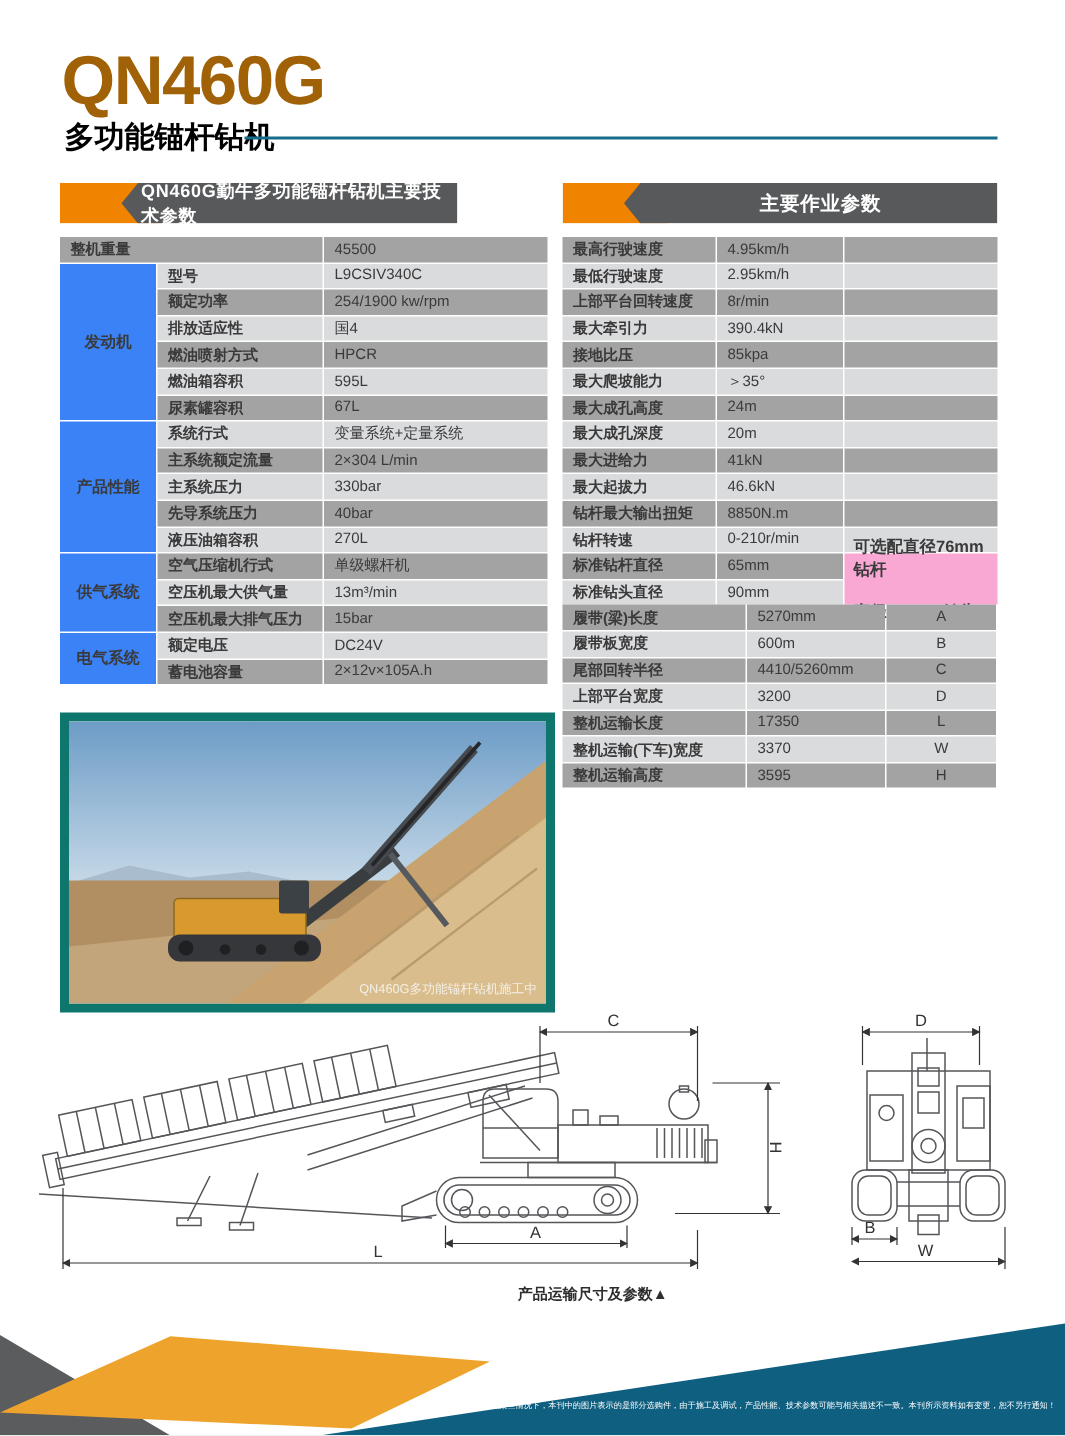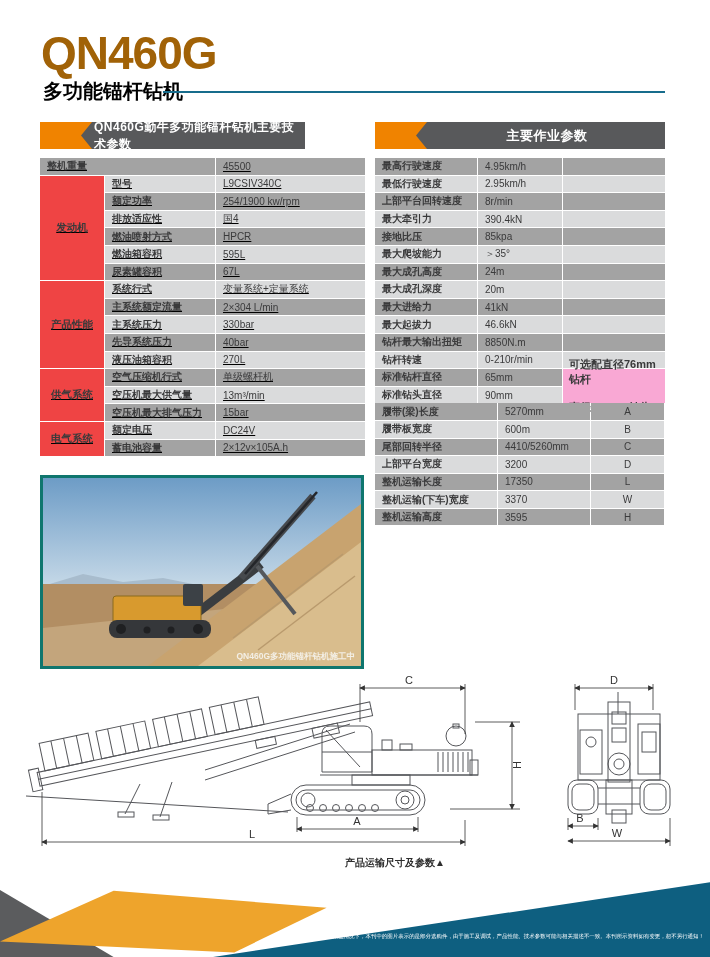--- a/index.html
+++ b/index.html
@@ -21,33 +21,33 @@
   .bar-title.big{font-size:13px;}
   
   .t{display:grid;gap:1px;background:#fff;}
   .t-tech{grid-template-columns:64px 110px 149px;grid-auto-rows:16.6px;}
   .t-op{grid-template-columns:102px 84px 102px;grid-auto-rows:16.6px;}
   .t-dim{grid-template-columns:122px 92px 73px;grid-auto-rows:16.6px;}
   .cell{display:flex;align-items:center;padding:0 7px;font-size:10px;color:#3a3a3b;
         white-space:nowrap;overflow:hidden;}
   .lab{font-weight:bold;}
   .d{background:#a3a3a3;} .l{background:#dadbdc;}
-  .g{background:#ef4444;justify-content:center;padding:0;font-size:10.5px;}
+  .g{background:#3b82f6;justify-content:center;padding:0;font-size:10.5px;}
   .ctr{justify-content:center;padding:0;}
   .c2{grid-column:span 2;}
   .r6{grid-row:span 6;} .r5{grid-row:span 5;} .r3{grid-row:span 3;} .r2{grid-row:span 2;}
   .note{grid-row:span 2;background:#f9a8d4;display:flex;flex-direction:column;
         justify-content:center;padding:0 6px;font-size:11px;font-weight:bold;color:#3a3a3b;gap:13px;}
   
-  .col-left{position:absolute;left:40px;top:122px;width:265px;text-decoration:underline;}
+  .col-left{position:absolute;left:40px;top:122px;width:265px;}
   .col-right{position:absolute;left:375px;top:122px;width:290px;}
   .bar.second{margin-top:30px;}
   
   .photo{position:absolute;left:40px;top:475px;width:318px;height:188px;
-         border:3px solid #0f766e;box-sizing:content-box;font-weight:bold;}
+         border:6px solid #0f766e;box-sizing:content-box;}
   
   .drawing{position:absolute;left:20px;top:672px;width:670px;height:185px;}
   .drawing-caption{position:absolute;left:245px;top:856px;width:200px;text-align:right;
                    font-size:10px;font-weight:bold;color:#2e2e2e;}
   
   .footer{position:absolute;left:0;bottom:0;width:710px;height:77px;}
   .f-shape{position:absolute;inset:0;}
   .f-gray{background:#5b5c5e;clip-path:polygon(0 13%,16% 100%,0 100%);}
   .f-orange{background:#eea42c;clip-path:polygon(16% 14%,46% 36%,33% 94%,0 80%);}
   .f-teal{background:#0e5f80;clip-path:polygon(100% 3%,30% 100%,100% 100%);}

